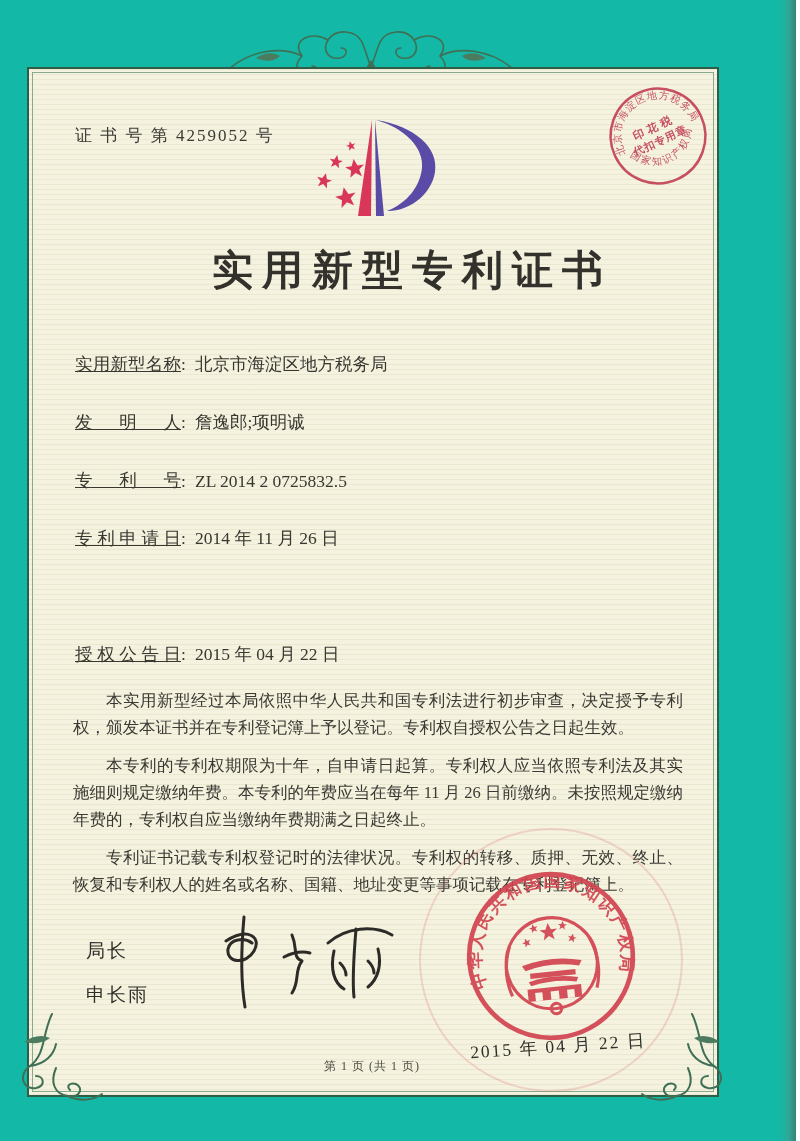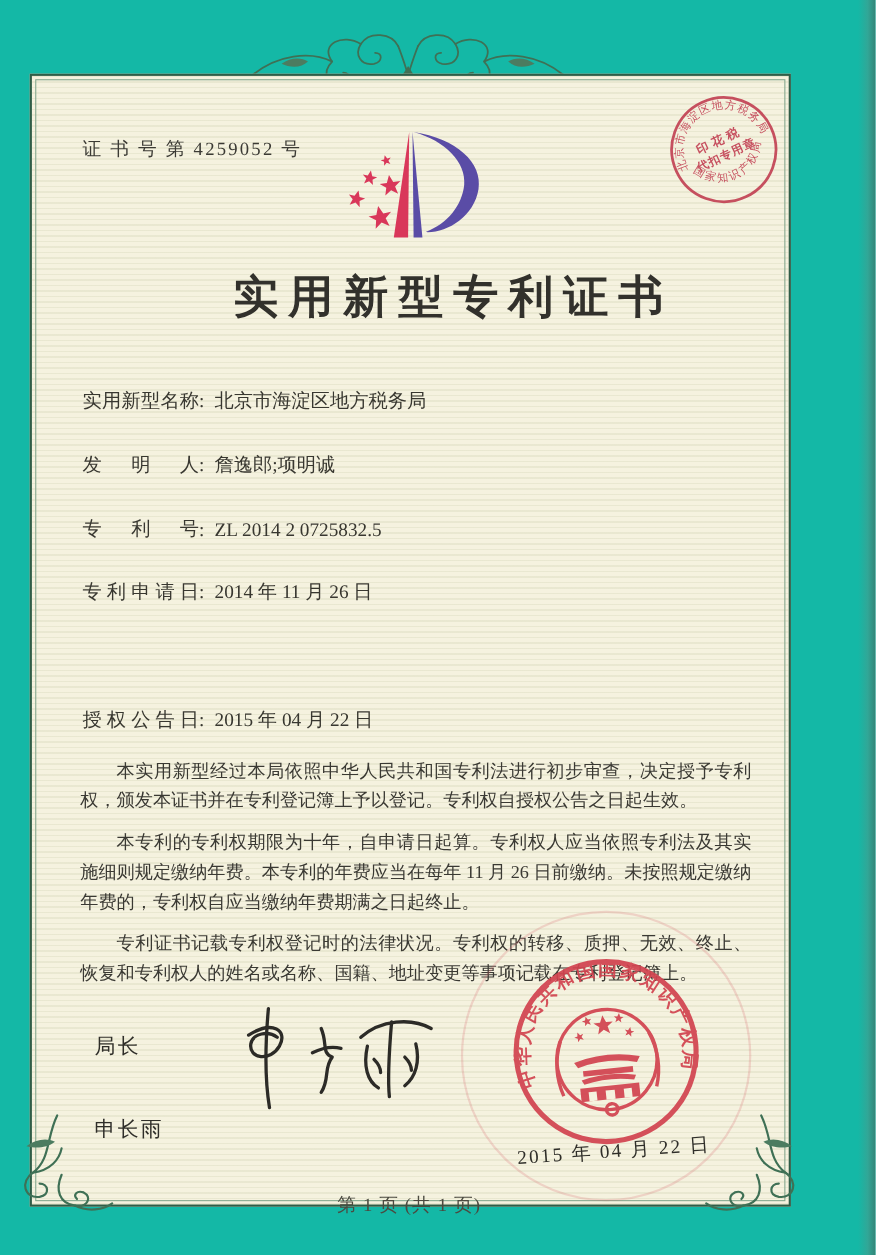--- a/index.html
+++ b/index.html
@@ -33,46 +33,46 @@
   }
   .tax-stamp{ position:absolute; left:600px; top:78px; width:116px; height:116px;
     transform:rotate(-25deg); opacity:.88; }
   .logo{ position:absolute; left:313px; top:110px; width:152px; height:126px; }
   .title{
     position:absolute; left:27px; top:243px; width:690px;
     text-align:center; font-size:41px; font-weight:600;
     letter-spacing:9px; color:#32312c;padding-left:40px;
   }
   .field-row{ position:absolute; left:75px; font-size:17.5px; white-space:nowrap; color:#383730;}
-  .field-label{ display:inline-block; width:106px; text-align:justify; text-align-last:justify; vertical-align:bottom;}
+  .field-label{ display:inline-block; width:106px; text-align:justify; text-align-last:justify; vertical-align:bottom;text-decoration:underline;}
   .field-colon{ display:inline-block; width:14px; }
   .field-value{ }
   .paragraphs{
     position:absolute; left:62px; top:676px; width:632px;
     font-size:16.5px; line-height:27px; color:#3a3933; text-align:justify;
   }
   .paragraphs p{ margin:11px; text-indent:2em; }
   .signer-title{ position:absolute; left:86px; top:938px; font-size:19px; color:#2f2e29; letter-spacing:2px;
     font-family:"Liberation Sans","DejaVu Sans",sans-serif;}
   .signer-name{ position:absolute; left:86px; top:982px; font-size:19px; color:#2f2e29; letter-spacing:2px;
-    font-family:"Liberation Sans","DejaVu Sans",sans-serif;margin-top:32px;}
+    font-family:"Liberation Sans","DejaVu Sans",sans-serif;}
   .signature-svg{ position:absolute; left:188px; top:905px; width:220px; height:110px; }
   .seal-ghost{
     position:absolute; left:419px; top:828px; width:260px; height:260px;
     border:2px solid rgba(214,96,106,.22); border-radius:50%;
   }
   .office-seal{ position:absolute; left:463px; top:868px; width:176px; height:176px;
     transform:rotate(-6deg); opacity:.92;}
   .issue-date{
     position:absolute; left:470px; top:1034px; font-size:17.5px; letter-spacing:2px;
     color:#2f2e29; transform:rotate(-4deg); white-space:nowrap;
   }
   .footer{
     position:absolute; left:27px; top:1058px; width:690px; text-align:center;
-    font-size:17px; color:#4b4a40; letter-spacing:1px;margin-top:26px;
+    font-size:12px; color:#4b4a40; letter-spacing:1px;
   }
   .ornament-top{ position:absolute; left:160px; top:24px; width:422px; height:88px; }
   .ornament-bl{ position:absolute; left:6px;  top:1012px; width:100px; height:100px; }
   .ornament-br{ position:absolute; left:638px; top:1012px; width:100px; height:100px; }
   svg text{ font-family:"Liberation Serif","DejaVu Serif",serif; }
 </style>
 </head>
 <body>
 
 <div class="page">

